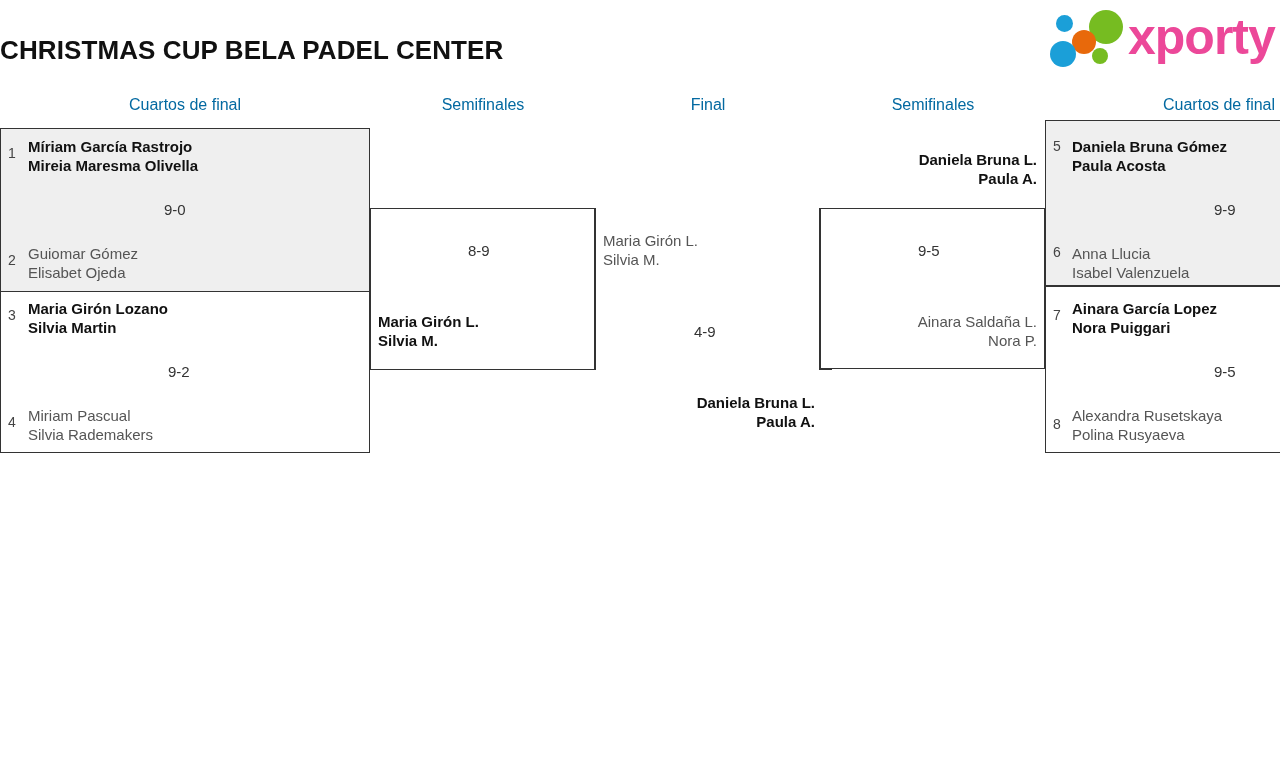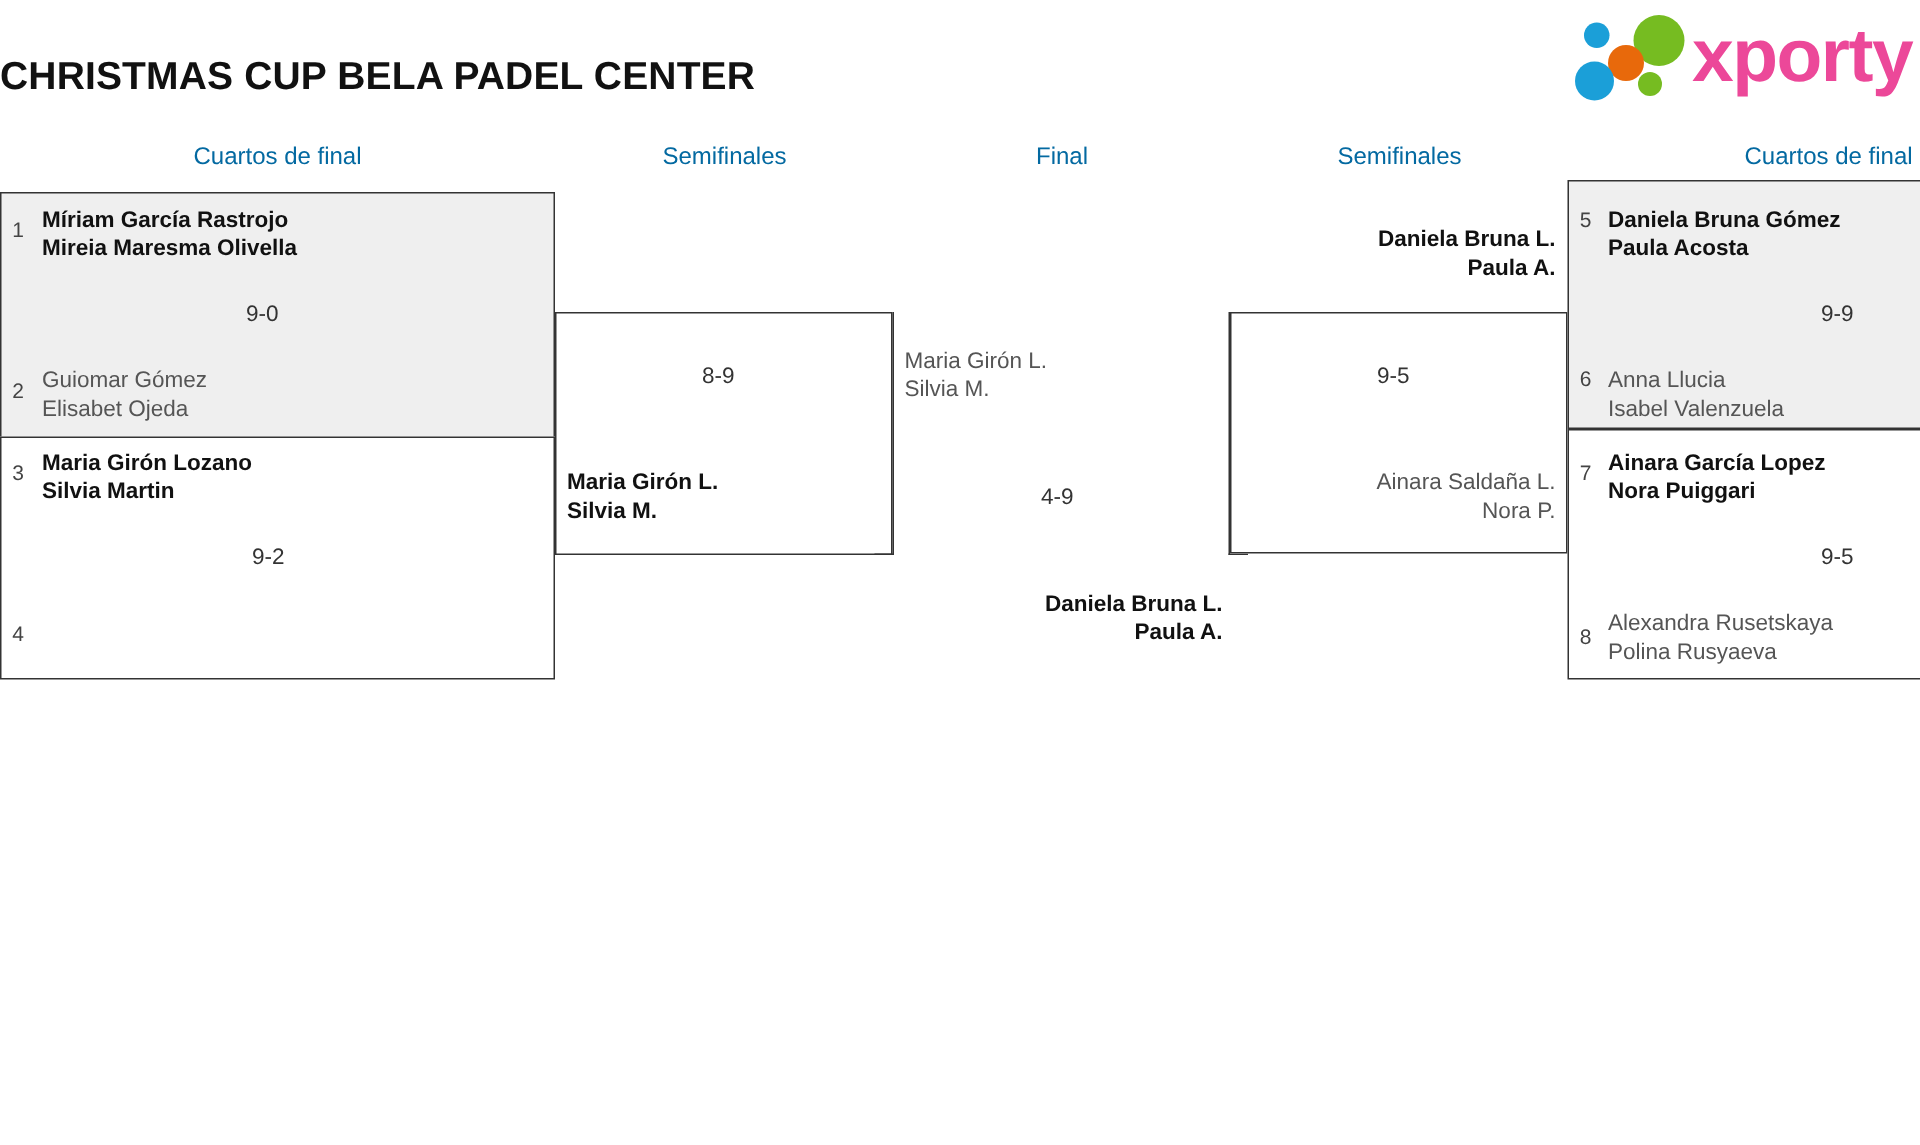--- a/index.html
+++ b/index.html
@@ -102,20 +102,24 @@
 
   <div class="box plain" style="left:0px;top:171px;width:370px;height:162px;">
   </div>
   <div class="seed" style="left:4px;top:187px;">3</div>
   <div class="team win" style="left:28px;top:179px;">
     <span class="ln">Maria Girón Lozano</span>
     <span class="ln">Silvia Martin</span>
   </div>
   <div class="score" style="left:168px;top:243px;">9-2</div>
   <div class="seed" style="left:4px;top:294px;">4</div>
+  <div class="team lose" style="left:28px;top:286px;">
+    <span class="ln">Miriam Pascual</span>
+    <span class="ln">Silvia Rademakers</span>
+  </div>
 
   <div class="box plain" style="left:370px;top:88px;width:225px;height:162px;">
   </div>
   <div class="score" style="left:468px;top:122px;">8-9</div>
   <div class="team win" style="left:378px;top:192px;">
     <span class="ln">Maria Girón L.</span>
     <span class="ln">Silvia M.</span>
   </div>
 
   <div class="vline" style="left:595px;top:88px;height:162px;"></div>

